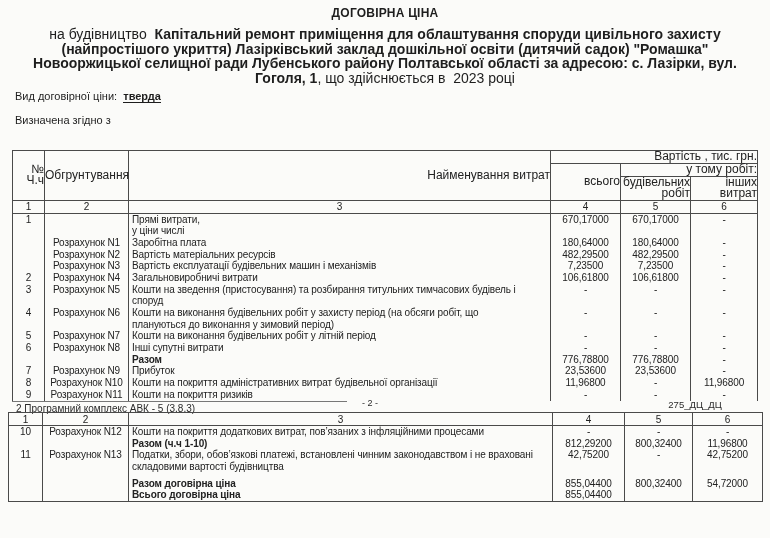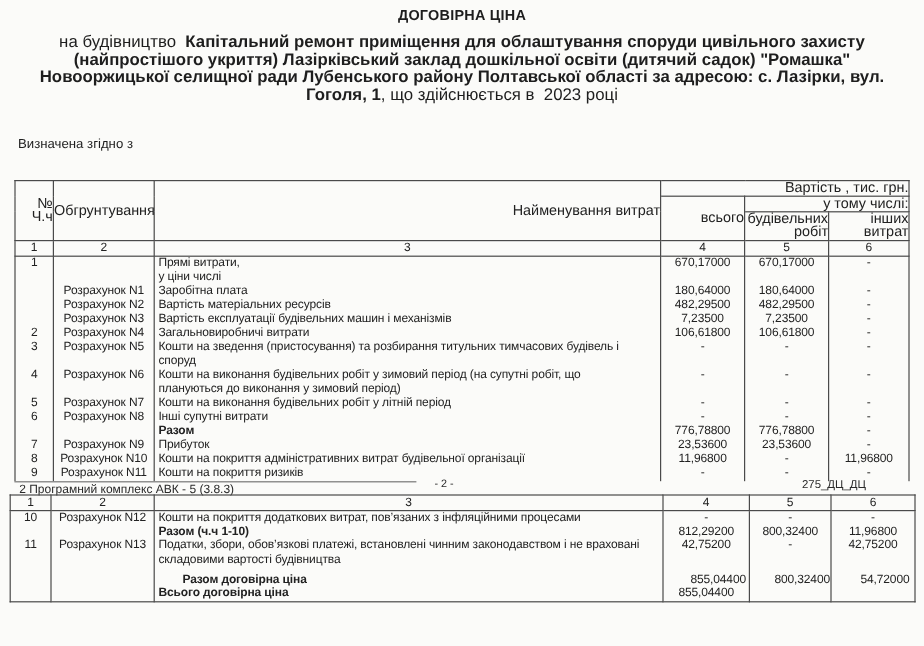--- a/index.html
+++ b/index.html
@@ -48,36 +48,37 @@
   tbody td{vertical-align:top;padding-top:2px;}
   #t2 tbody td{}
   .colbox{width:100%;}
   .ln{
     height:11.7px;line-height:11.7px;font-size:10px;letter-spacing:-0.1px;
     text-align:center;white-space:nowrap;overflow:hidden;
   }
   .colbox.name .ln{text-align:left;padding-left:3px;}
   .ln.ind{padding-left:12px;}
   .ln.bold{font-weight:700;}
-  .ln.sp{margin-top:5px;margin-left:20px;}
+  .ln.sp{margin-top:5px;}
 
   .pb-rule{position:absolute;top:401px;left:12px;width:335px;height:1px;background:#777;}
   .pb-footnote{position:absolute;top:403px;left:16px;font-size:10px;color:#2a2a2a;}
   .pb-pagenum{position:absolute;top:398px;left:325px;width:90px;text-align:center;font-size:9px;color:#2a2a2a;}
   .pb-doccode{position:absolute;top:399px;left:620px;width:150px;text-align:center;font-size:9.5px;color:#2a2a2a;}
 </style>
 </head>
 <body>
 
 <div class="page">
 
   <div class="title">ДОГОВІРНА ЦІНА</div>
 
   <div class="intro"><span>на будівництво  </span><b>Капітальний ремонт приміщення для облаштування споруди цивільного захисту (найпростішого укриття) Лазірківський заклад дошкільної освіти (дитячий садок) "Ромашка" Новооржицької селищної ради Лубенського району Полтавської області за адресою: с. Лазірки, вул. Гоголя, 1</b><span>, що здійснюється в  2023 році</span></div>
 
+  <div class="meta-line pt"><span>Вид договірної ціни:</span>&nbsp;&nbsp;<b>тверда</b></div>
 
   <div class="meta-line det">Визначена згідно з</div>
 
 
   <table class="doc-table" id="t1">
     <colgroup>
       <col style="width:32px">
         <col style="width:84px">
         <col style="width:422px">
       <col style="width:70px">
@@ -89,21 +90,21 @@
         <th rowspan="3" class="hcell">
           <div>№</div>
           <div>Ч.ч</div>
         </th>
         <th rowspan="3" class="hcell">Обгрунтування</th>
         <th rowspan="3" class="hcell">Найменування  витрат</th>
         <th colspan="3" class="hcell">Вартість , тис. грн.</th>
       </tr>
       <tr class="h-r2">
         <th rowspan="2" class="hcell">всього</th>
-        <th colspan="2" class="hcell">у тому числі:</th>
+        <th colspan="2" class="hcell">у тому робіт:</th>
       </tr>
       <tr class="h-r3">
         <th class="hcell">
           <div>будівельних</div>
           <div>робіт</div>
         </th>
         <th class="hcell">
           <div>інших</div>
           <div>витрат</div>
         </th>
@@ -162,21 +163,21 @@
         <td>
             <div class="colbox name">
               <div class="ln">Прямі витрати,</div>
               <div class="ln ind">у ціни числі</div>
               <div class="ln">Заробітна плата</div>
               <div class="ln">Вартість матеріальних ресурсів</div>
               <div class="ln">Вартість експлуатації будівельних машин і механізмів</div>
               <div class="ln">Загальновиробничі витрати</div>
               <div class="ln">Кошти на зведення (пристосування) та розбирання титульних тимчасових будівель і</div>
               <div class="ln">споруд</div>
-              <div class="ln">Кошти на виконання будівельних робіт у зимовий період (на супутні робіт, що</div>
+              <div class="ln">Кошти на виконання будівельних робіт у захисту період (на обсяги робіт, що</div>
               <div class="ln">плануються до виконання у зимовий період)</div>
               <div class="ln">Кошти на виконання будівельних робіт у літній період</div>
               <div class="ln">Інші супутні витрати</div>
               <div class="ln bold">Разом</div>
               <div class="ln">Прибуток</div>
               <div class="ln">Кошти на покриття адміністративних витрат будівельної організації</div>
               <div class="ln">Кошти на покриття ризиків</div>
             </div>
           </td>
         <td>

